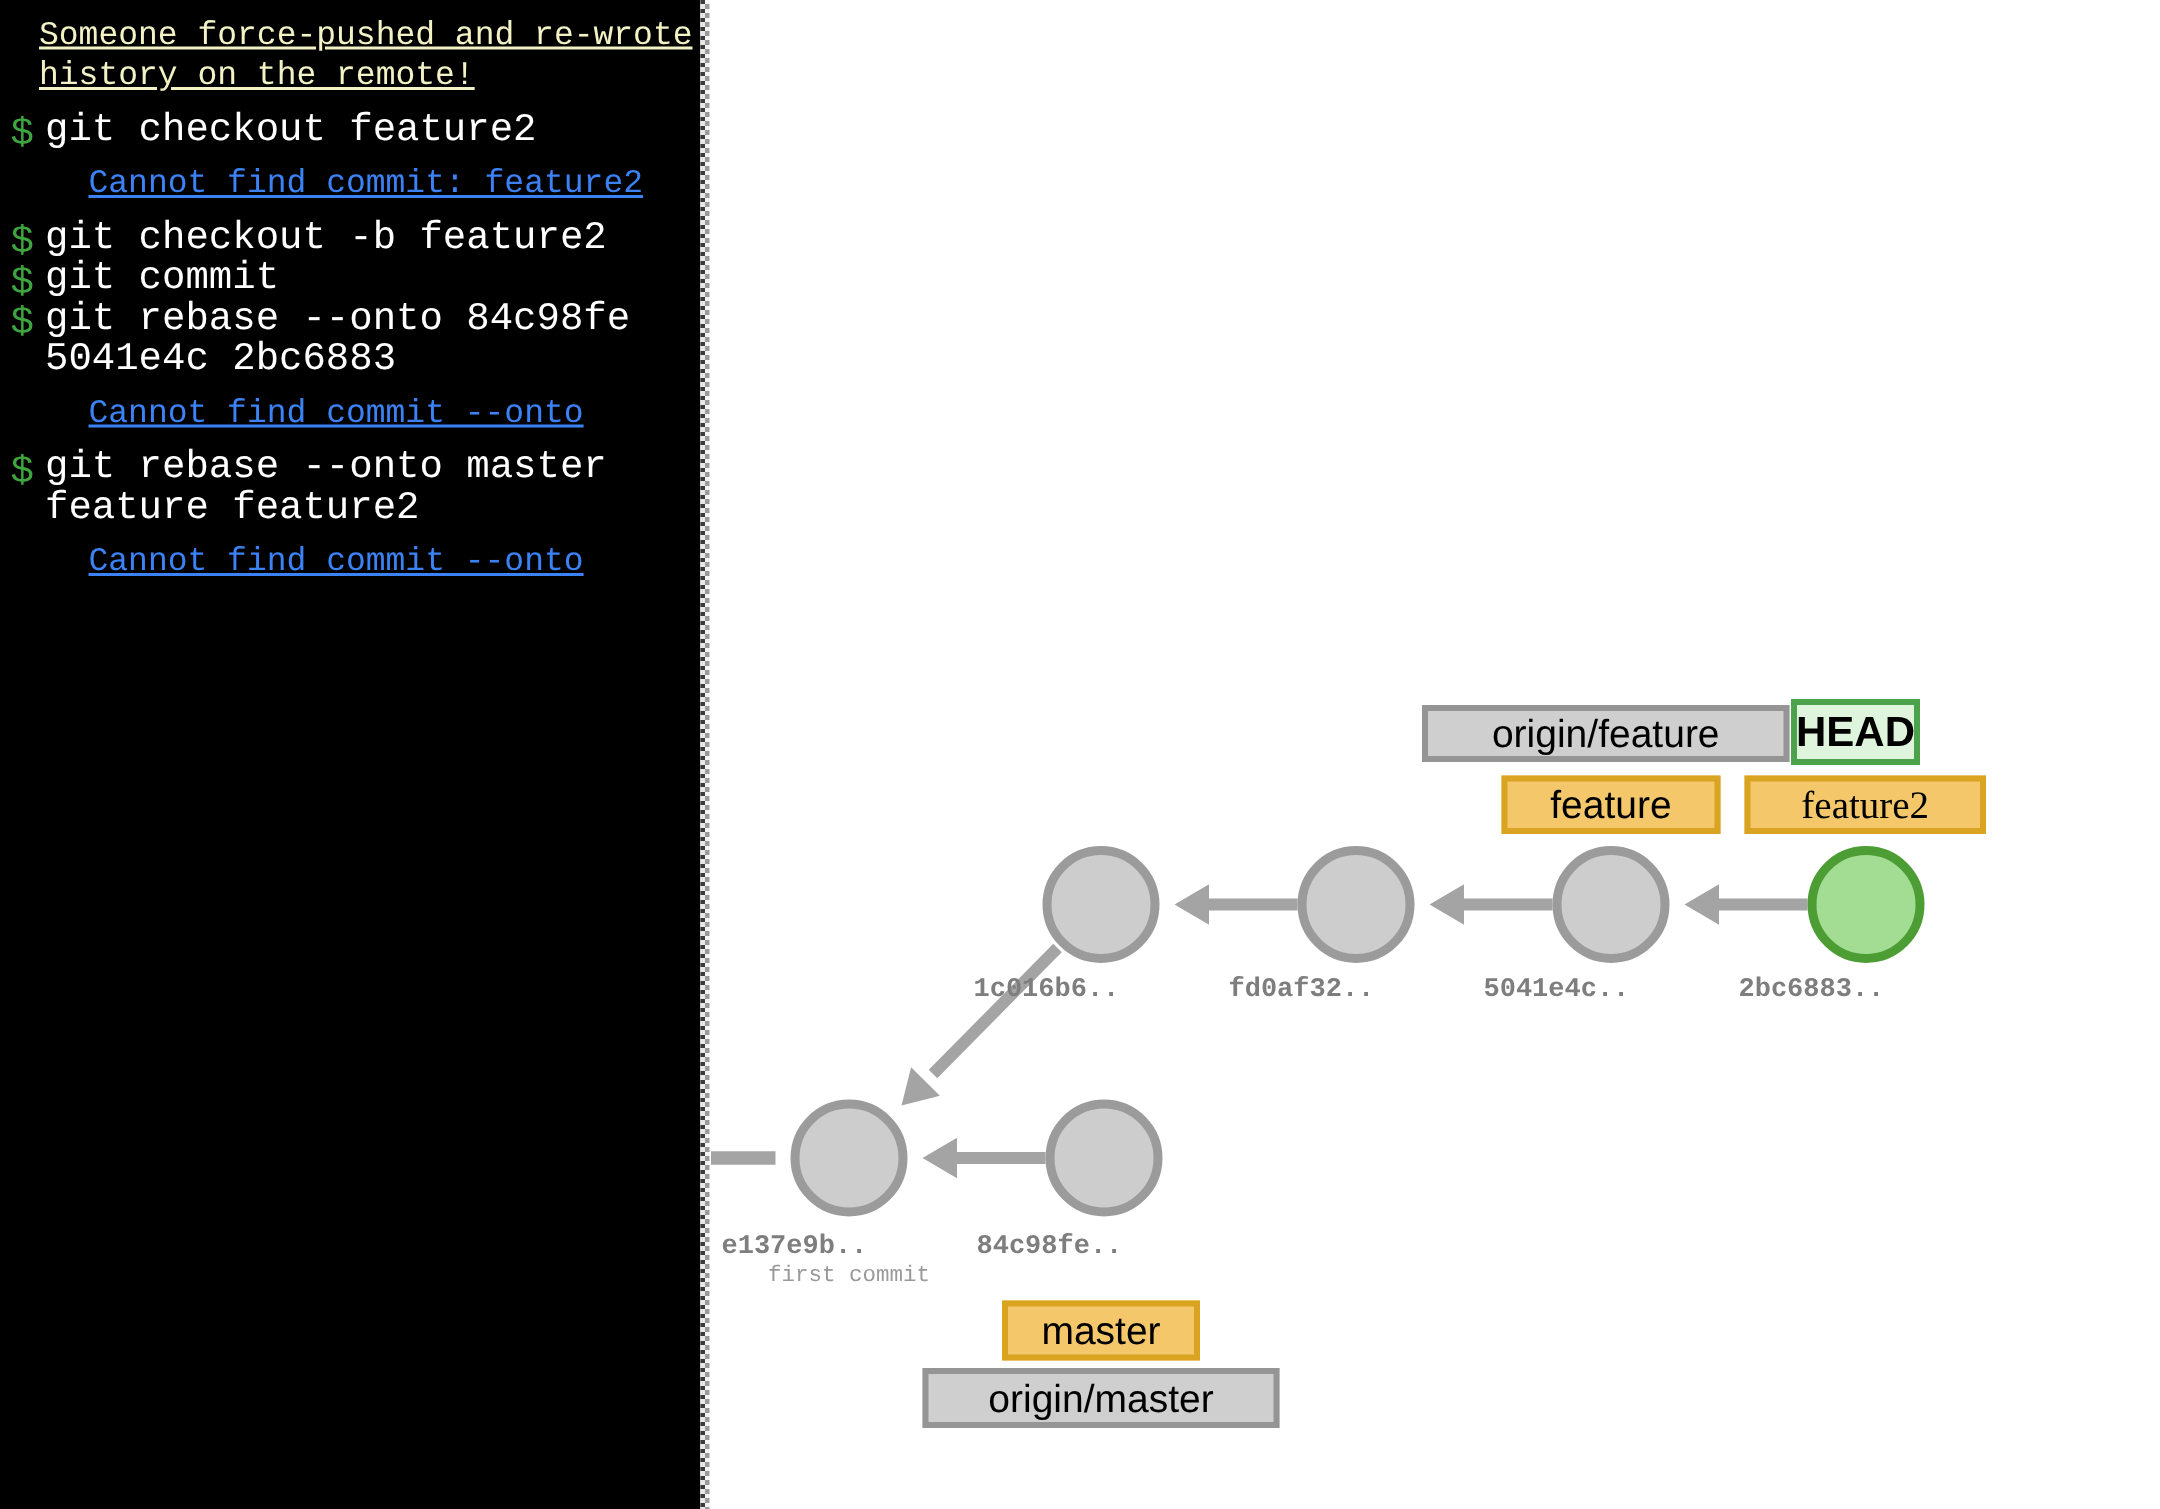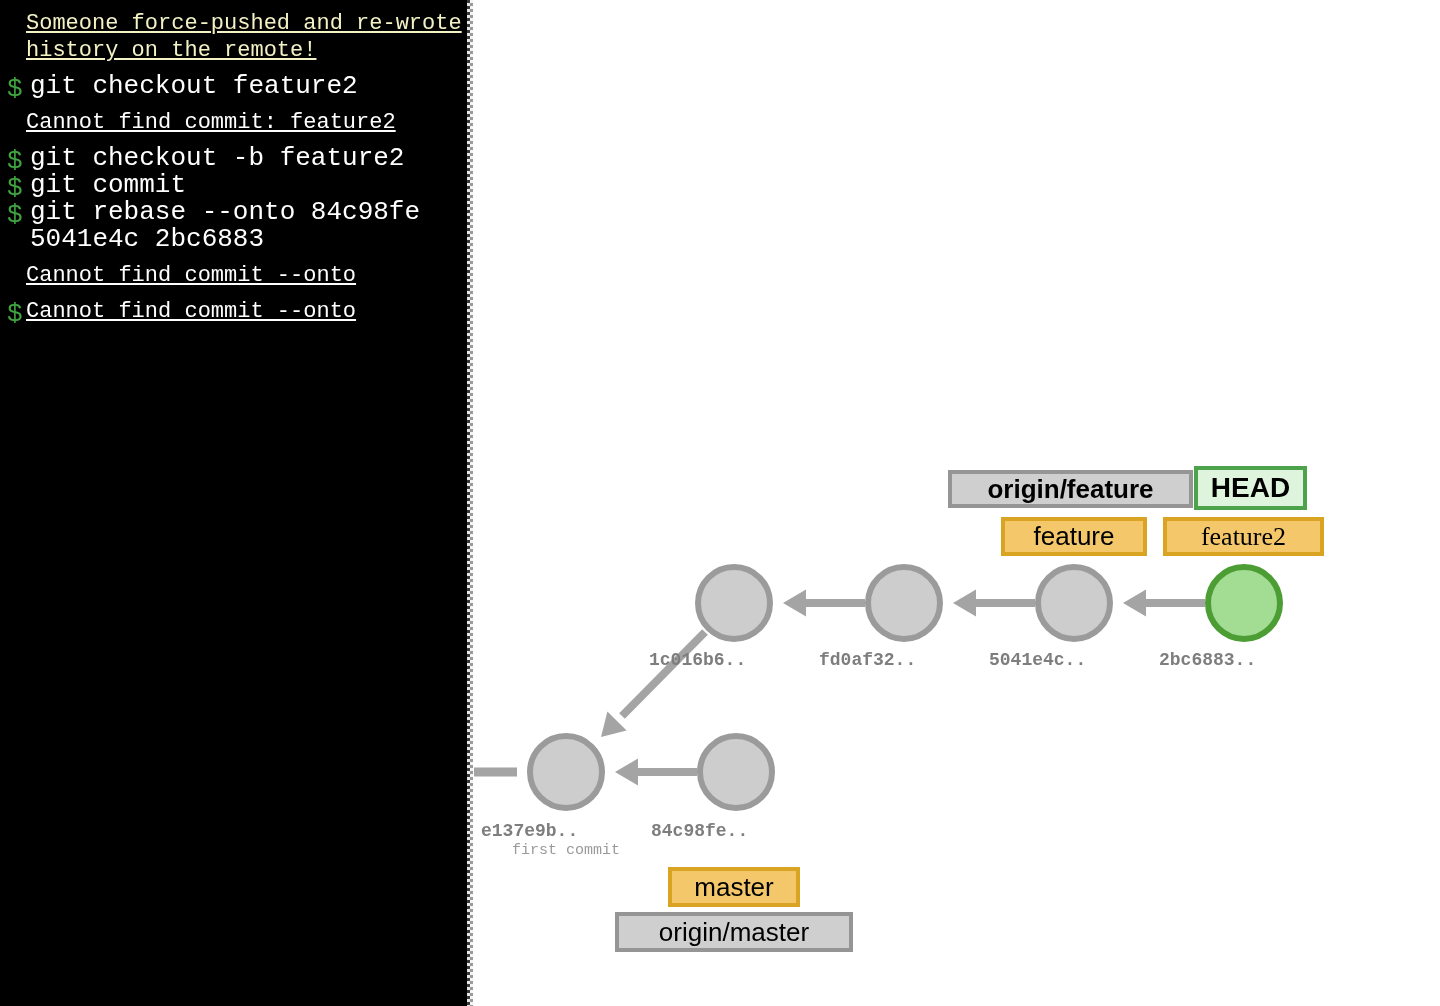--- a/index.html
+++ b/index.html
@@ -21,21 +21,21 @@
     font-family: "Liberation Mono", monospace;
   }
   .entry.info, .entry.error {
     font-size: 22px; line-height: 27px;
     margin: 9px 0;
     padding-left: 26px; padding-right: 2px;
     word-break: normal;
     text-decoration: underline;
   }
   .entry.info  { color: #F2F2C5; }
-  .entry.error { color: #ffffff; }
+  .entry.error { color: #3b82f6; margin-left: 33px; }
   .entry.command {
     position: relative;
     margin: 0;
     padding-left: 30px; padding-right: 2px;
     color: #FFFFFF;
     font-size: 26px; line-height: 27px;
   }
   .entry.command .prompt {
     position: absolute; left: 7px; top: 3px;
     color: #3FA53F; font-size: 26px;
@@ -132,22 +132,22 @@
   <div class="commit" style="left:697px; top:733px;"></div>
 
   <div class="hash" style="left:649px;  top:650px;">1c016b6..</div>
   <div class="hash" style="left:819px;  top:650px;">fd0af32..</div>
   <div class="hash" style="left:989px;  top:650px;">5041e4c..</div>
   <div class="hash" style="left:1159px; top:650px;">2bc6883..</div>
   <div class="hash" style="left:481px;  top:821px;">e137e9b..</div>
   <div class="hash" style="left:651px;  top:821px;">84c98fe..</div>
   <div class="commit-msg" style="left:481px; top:841px;">first commit</div>
 
-  <div class="blabel remote" style="left:948px; top:470px; width:245px; height:38px;font-weight:bold;">origin/feature</div>
-  <div class="blabel head" style="left:1194px; top:466px; width:113px; height:44px;">HEAD</div>
+  <div class="blabel remote" style="left:948px; top:470px; width:245px; height:38px;">origin/feature</div>
+  <div class="blabel head" style="left:1194px; top:466px; width:86px; height:44px;">HEAD</div>
   <div class="blabel branch" style="left:1001px; top:517px; width:146px; height:39px;">feature</div>
   <div class="blabel branch" style="left:1163px; top:517px; width:161px; height:39px;font-family:Liberation Serif, serif;">feature2</div>
   <div class="blabel branch" style="left:668px; top:867px; width:132px; height:40px;">master</div>
   <div class="blabel remote" style="left:615px; top:912px; width:238px; height:40px;">origin/master</div>
 </div>
 
 <div class="terminal">
   <div class="entry info">Someone force-pushed and re-wrote history on the remote!</div>
 
   <div class="entry command">
@@ -169,18 +169,19 @@
 
   <div class="entry command">
     <span class="prompt">$</span>
     <span>git rebase --onto 84c98fe 5041e4c 2bc6883</span>
   </div>
 
   <div class="entry error">Cannot find commit --onto</div>
 
   <div class="entry command">
     <span class="prompt">$</span>
+    <span>git rebase --onto master feature feature2</span>
   </div>
 
   <div class="entry error">Cannot find commit --onto</div>
 </div>
 
 <div class="divider"></div>
 
 </body></html>

